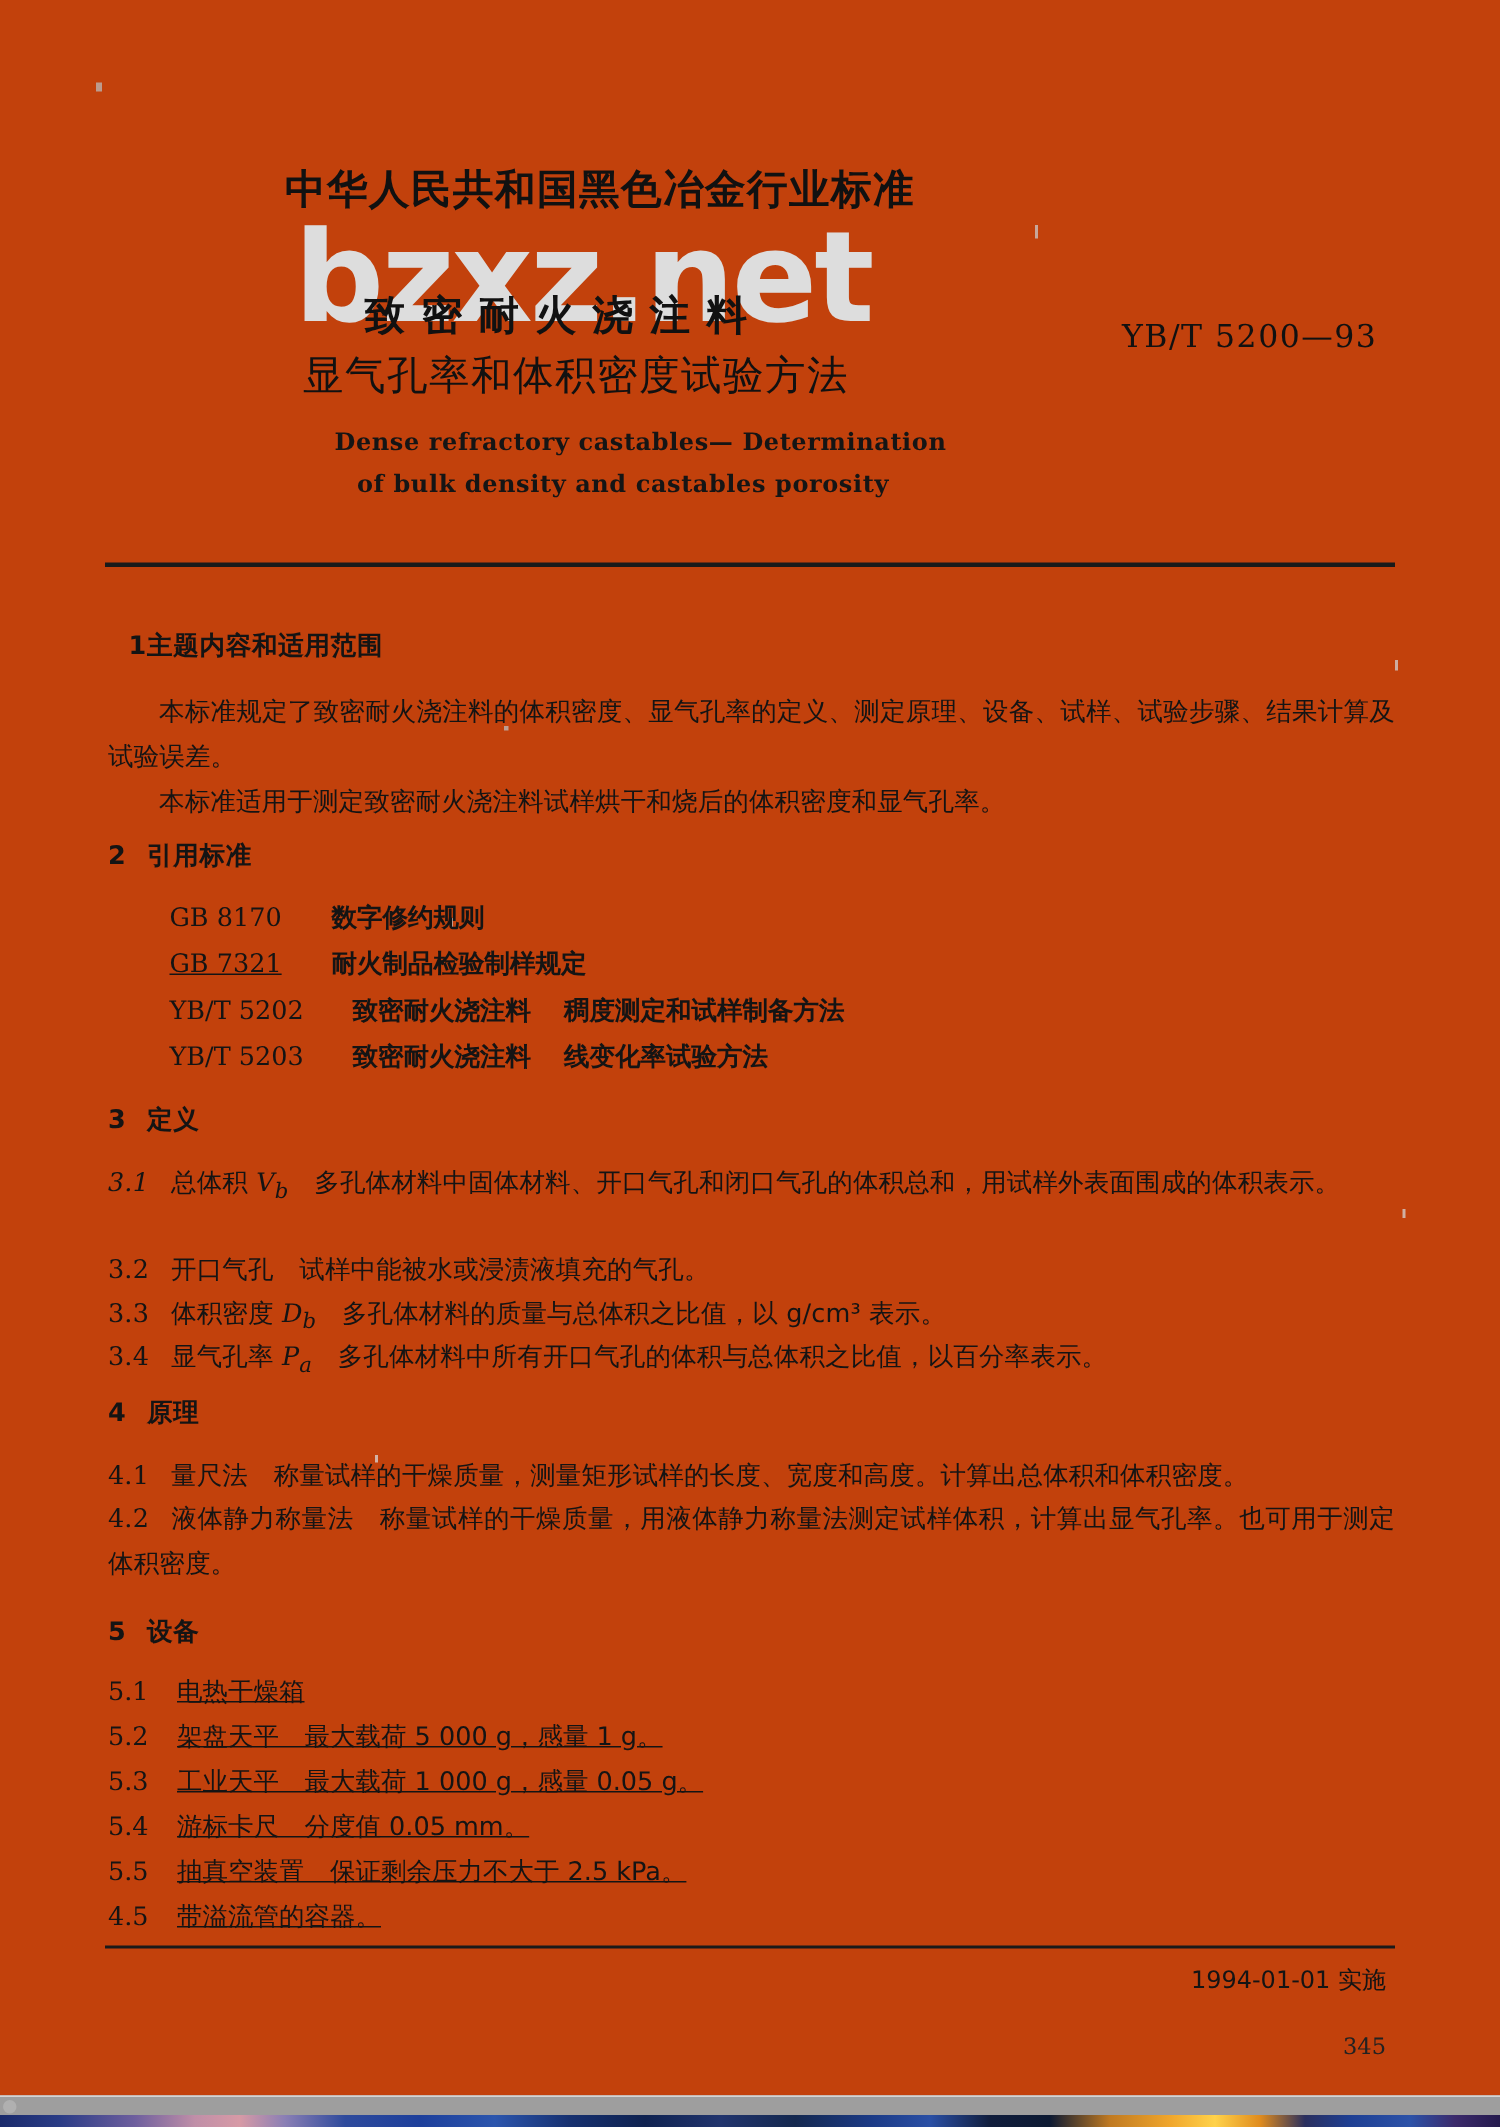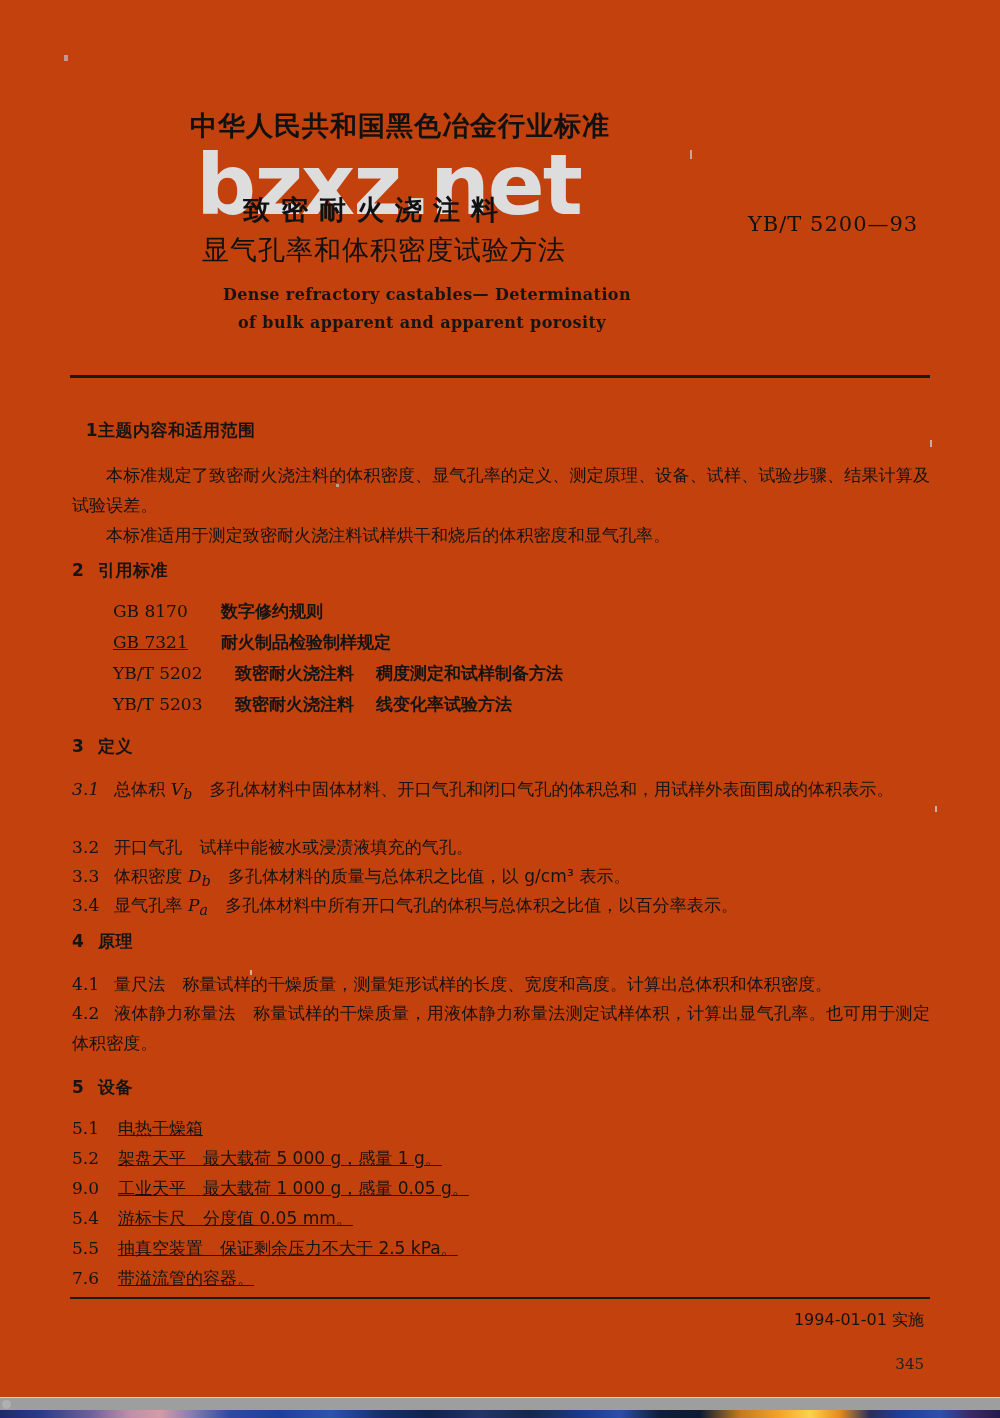--- a/index.html
+++ b/index.html
@@ -254,21 +254,21 @@
   <span class="speck s7"></span>
 
   <div id="watermark">bzxz.net</div>
 
   <div id="header">
     <div id="org-title">中华人民共和国黑色冶金行业标准</div>
     <div id="doc-title-1">致密耐火浇注料</div>
     <div id="doc-title-2">显气孔率和体积密度试验方法</div>
     <div id="std-number">YB/T 5200—93</div>
     <div id="eng-title-1">Dense refractory castables— Determination</div>
-    <div id="eng-title-2">of bulk apparent and apparent porosity</div>
+    <div id="eng-title-2">of bulk density and castables porosity</div>
   </div>
 
   <div class="rule" id="rule-top"></div>
 
   <div id="content">
 
     <div class="sec-head" style="left:72px; top:419px;text-align:right;"><span class="sec-num">1</span><span>主题内容和适用范围</span></div>
 
     <div class="para indent" style="left:72px; top:460px; width:858px;">本标准规定了致密耐火浇注料的体积密度、显气孔率的定义、测定原理、设备、试样、试验步骤、结果计算及试验误差。</div>
     <div class="para indent" style="left:72px; top:520px; width:858px;">本标准适用于测定致密耐火浇注料试样烘干和烧后的体积密度和显气孔率。</div>
@@ -293,24 +293,24 @@
     <div class="sec-head" style="left:72px; top:930px;"><span class="sec-num">4</span><span>原理</span></div>
 
     <div class="para" style="left:72px; top:969px; width:858px;"><span class="num" style="display:inline-block;width:42px;">4.1</span><span>量尺法</span>　<span>称量试样的干燥质量，测量矩形试样的长度、宽度和高度。计算出总体积和体积密度。</span></div>
 
     <div class="para" style="left:72px; top:998px; width:858px;"><span class="num" style="display:inline-block;width:42px;">4.2</span><span>液体静力称量法</span>　<span>称量试样的干燥质量，用液体静力称量法测定试样体积，计算出显气孔率。也可用于测定体积密度。</span></div>
 
     <div class="sec-head" style="left:72px; top:1076px;"><span class="sec-num">5</span><span>设备</span></div>
 
     <div class="item" style="left:72px; top:1113px;"><span class="n num">5.1</span><span>电热干燥箱</span></div>
     <div class="item" style="left:72px; top:1143px;"><span class="n num">5.2</span><span>架盘天平　最大载荷 5 000 g，感量 1 g。</span></div>
-    <div class="item" style="left:72px; top:1173px;"><span class="n num">9.0</span><span>工业天平　最大载荷 1 000 g，感量 0.05 g。</span></div>
+    <div class="item" style="left:72px; top:1173px;"><span class="n num">5.3</span><span>工业天平　最大载荷 1 000 g，感量 0.05 g。</span></div>
     <div class="item" style="left:72px; top:1203px;"><span class="n num">5.4</span><span>游标卡尺　分度值 0.05 mm。</span></div>
     <div class="item" style="left:72px; top:1233px;"><span class="n num">5.5</span><span>抽真空装置　保证剩余压力不大于 2.5 kPa。</span></div>
-    <div class="item" style="left:72px; top:1263px;"><span class="n num">7.6</span><span>带溢流管的容器。</span></div>
+    <div class="item" style="left:72px; top:1263px;"><span class="n num">4.5</span><span>带溢流管的容器。</span></div>
 
   </div>
 
   <div class="rule" id="rule-bottom"></div>
 
   <div id="footer-right">1994-01-01 实施</div>
   <div id="page-number">345</div>
 
 </div>
 

